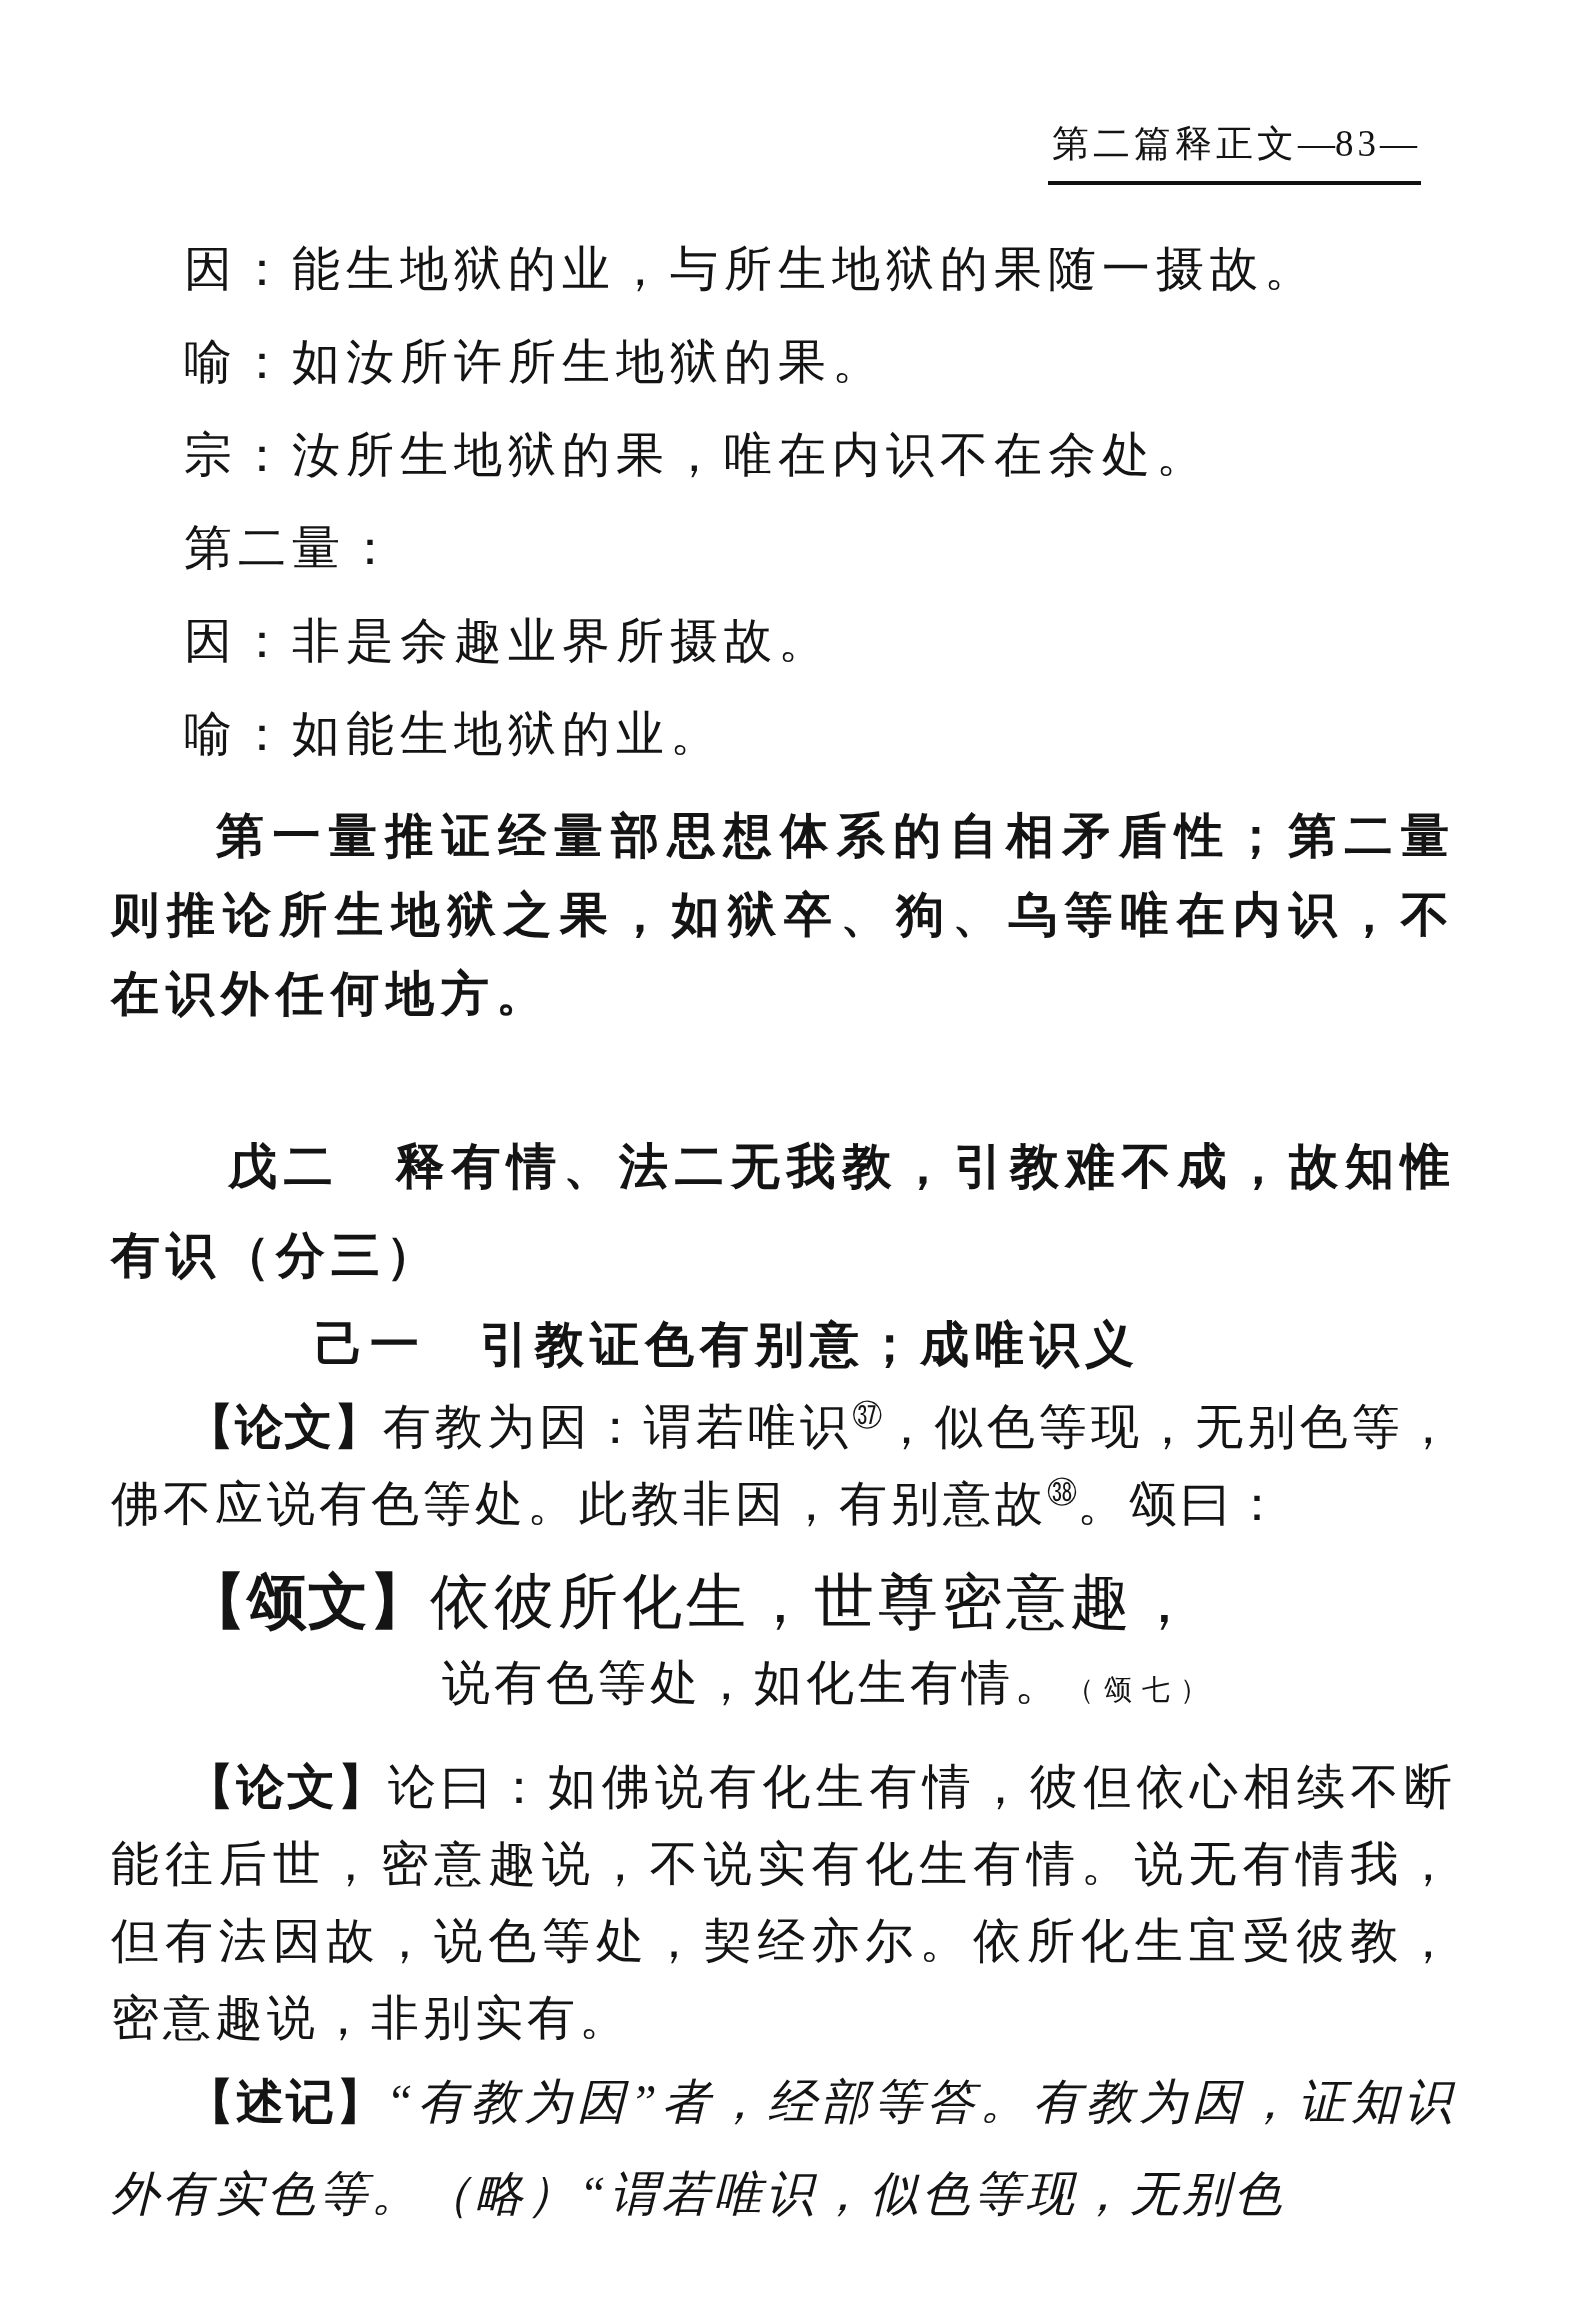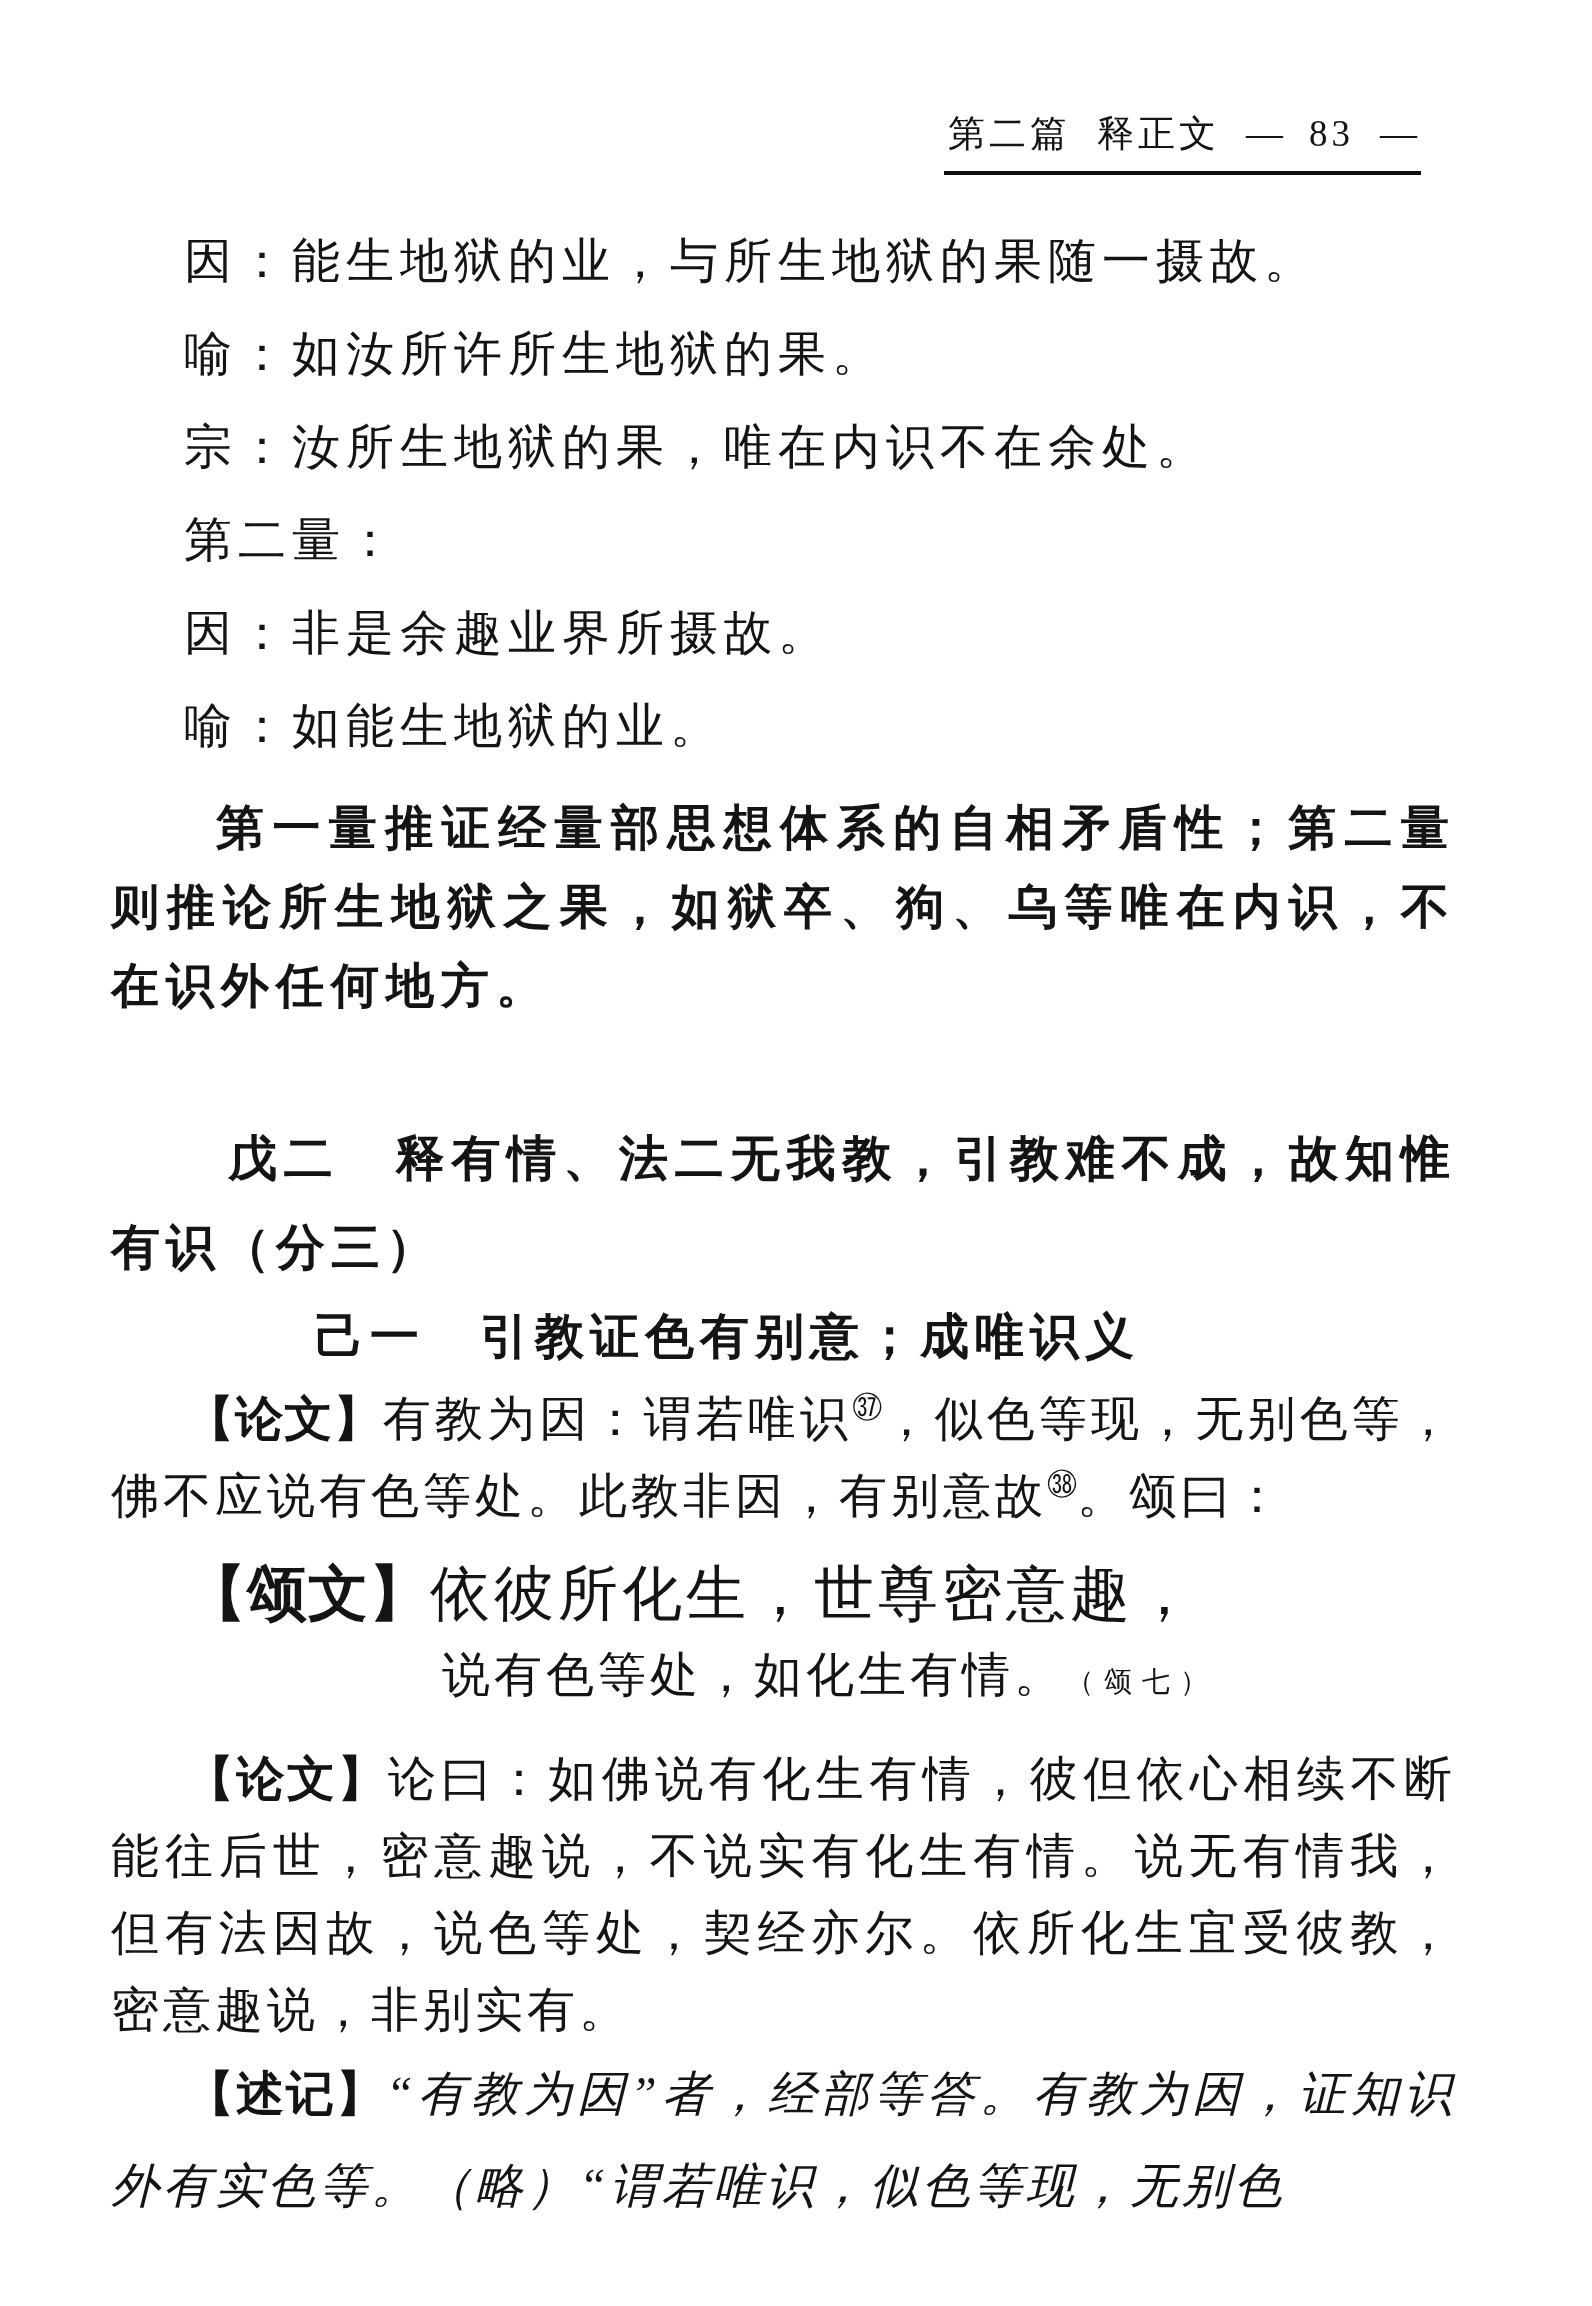--- a/index.html
+++ b/index.html
@@ -7,30 +7,30 @@
     position:relative;
     width:1592px;height:2306px;
     margin:0 auto;
     background:#ffffff;
     color:#141414;
     overflow:hidden;
     font-family:"Liberation Serif","DejaVu Serif",serif;
   }
   
   .page-header{
-    position:absolute;top:109px;right:171px;
-    display:flex;align-items:baseline;gap:26px;
+    position:absolute;top:119px;right:171px;
+    display:flex;align-items:baseline;
     font-size:37px;letter-spacing:4px;
     border-bottom:4px solid #111;
     padding:0 4px 12px 4px;
   }
   .page-header .dash{letter-spacing:0;}
   
   .body-col{
-    position:absolute;left:111px;top:230px;width:1345px;
+    position:absolute;left:111px;top:238px;width:1345px;
   }
   
   .syl-line{
     font-size:48px;line-height:62px;letter-spacing:6px;
     padding-left:73px;margin:0 0 31px 0;white-space:nowrap;
   }
   .summary{
     font-size:48px;line-height:79px;letter-spacing:7px;
     text-align:justify;text-indent:105px;margin:0;font-weight:bold;
   }

